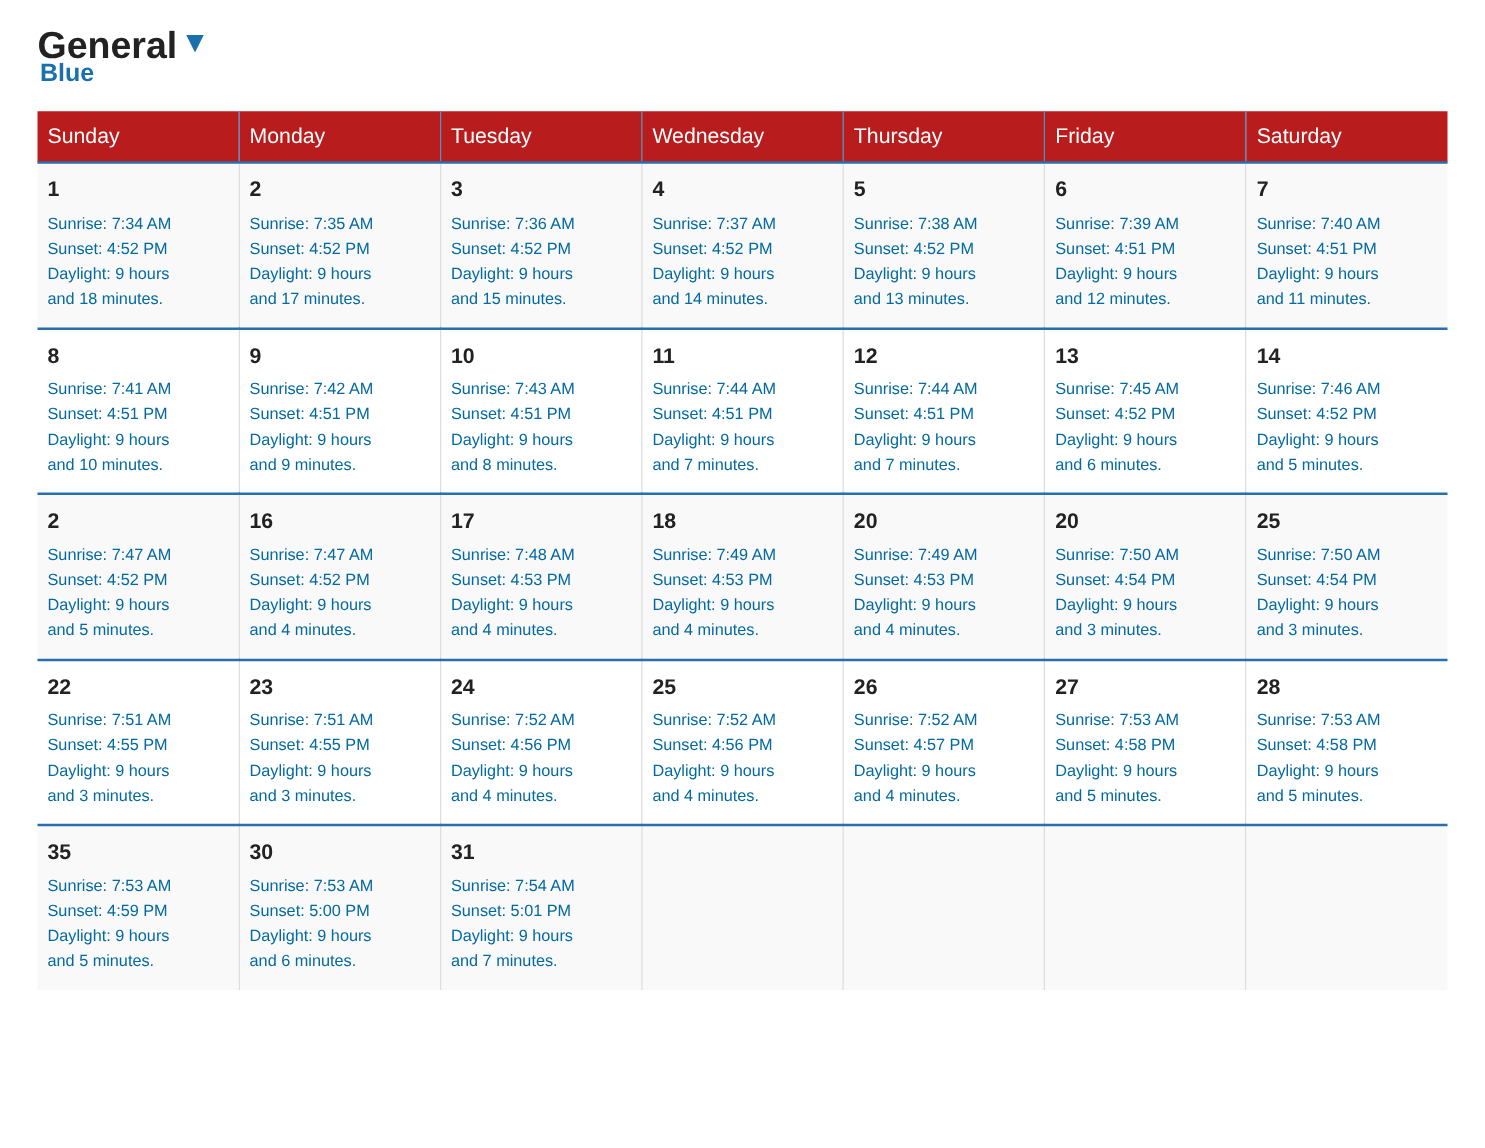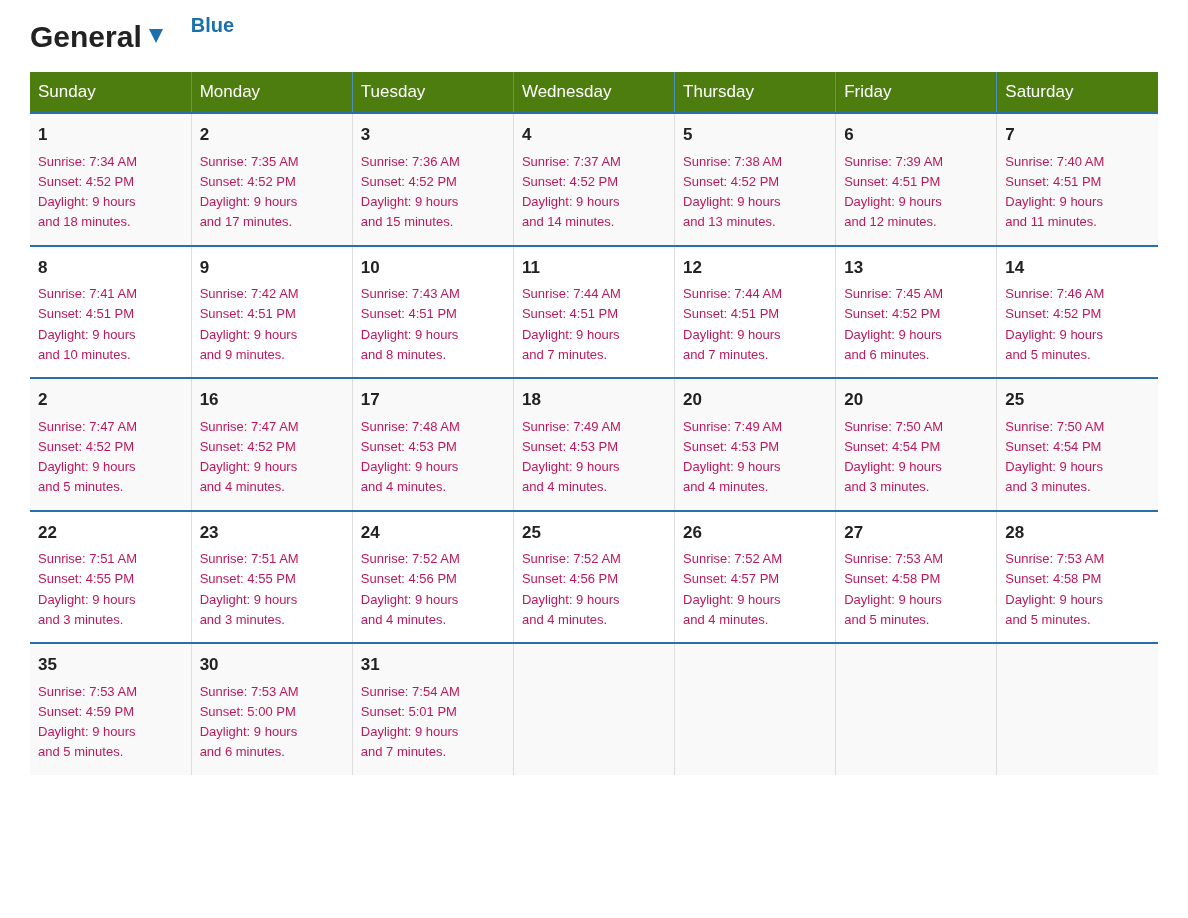--- a/index.html
+++ b/index.html
@@ -12,23 +12,22 @@
       padding: 20px 30px;
     }
     .header {
       display: flex;
       justify-content: space-between;
       align-items: flex-start;
       margin-bottom: 18px;
     }
     .logo {
       display: flex;
-      flex-direction: row;
+      flex-direction: column;
       align-items: flex-start;
-      gap: 20px;
     }
     .title-section {
       text-align: right;
     }
     .main-title {
       font-size: 52px;
       font-weight: normal;
       color: #222;
       line-height: 1.1;
     }
@@ -36,21 +35,21 @@
       font-size: 24px;
       color: #555;
       margin-top: 4px;
     }
     table {
       width: 100%;
       border-collapse: collapse;
       table-layout: fixed;
     }
     thead th {
-      background-color: #4d7c0f;
+      background-color: #b91c1c;
       color: #fff;
       padding: 10px 8px;
       font-size: 17px;
       font-weight: normal;
       text-align: left;
       border-right: 1px solid #5090c0;
     }
     thead th:last-child {
       border-right: none;
     }
@@ -69,21 +68,21 @@
       border-right: none;
     }
     .day-num {
       font-size: 17px;
       font-weight: bold;
       display: block;
       margin-bottom: 4px;
     }
     .day-info {
       font-size: 13px;
-      color: #be185d;
+      color: #0369a1;
       line-height: 1.55;
     }
     tbody tr:nth-child(odd) {
       background: #f9f9f9;
     }
     tbody tr:nth-child(even) {
       background: #fff;
     }
     
     .logo-container {

